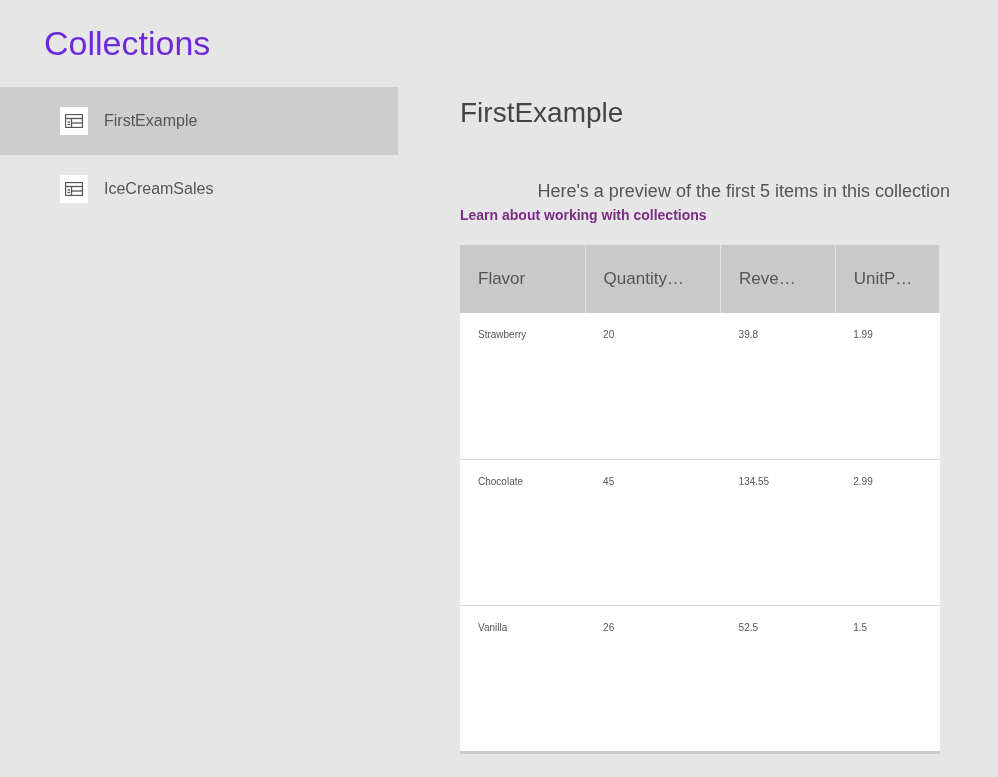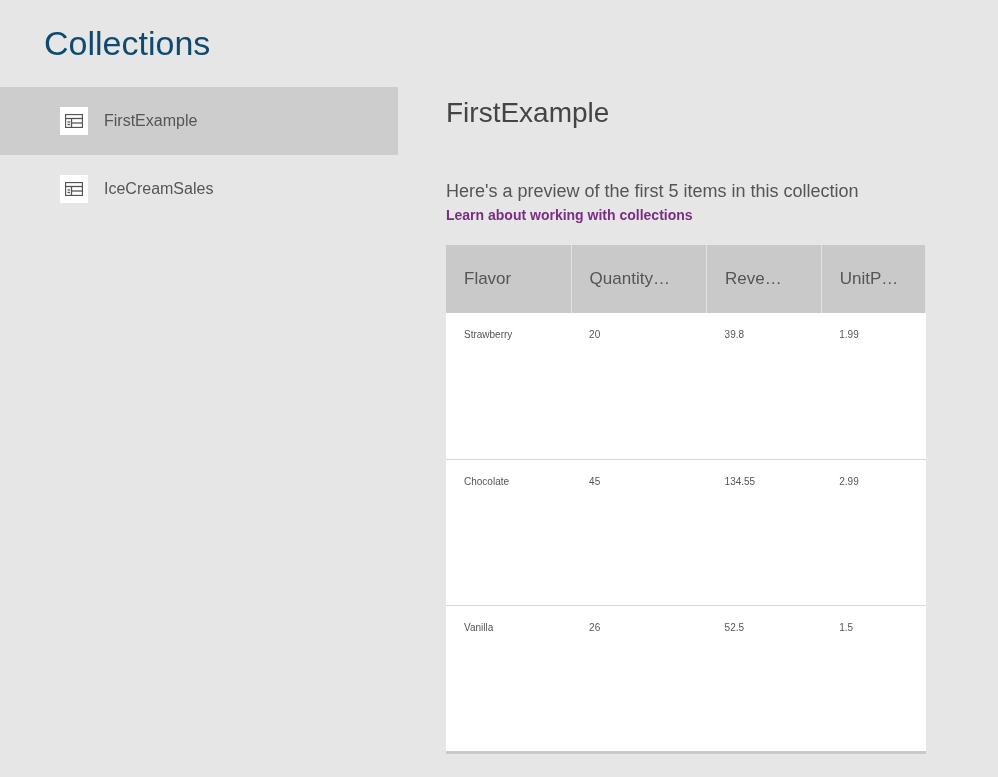--- a/index.html
+++ b/index.html
@@ -7,26 +7,27 @@
       font-family: "Segoe UI", -apple-system, sans-serif;
       background: #e6e6e6;
       width: 998px;
       height: 777px;
       overflow: hidden;
       color: #333;
     }
     .page-title {
       font-size: 34px;
       font-weight: 300;
-      color: #0c4a6e;
+      color: #6d28d9;
       padding: 24px 0 24px 44px;
     }
     .main-layout {
       display: flex;
       height: calc(100% - 98px);
+      gap: 14px;
     }
     .sidebar {
       width: 398px;
       flex-shrink: 0;
     }
     .sidebar-item {
       display: flex;
       align-items: center;
       gap: 16px;
       padding: 20px 0 20px 60px;
@@ -59,20 +60,21 @@
     .detail-title {
       font-size: 28px;
       font-weight: 300;
       color: #444;
       margin-bottom: 52px;
     }
     .preview-intro {
       font-size: 18px;
       color: #555;
       margin-bottom: 4px;
+      text-align: right;
     }
     .learn-link {
       color: #7b2c84;
       font-size: 14px;
       text-decoration: none;
       cursor: pointer;
       display: inline-block;
       margin-bottom: 22px;
       font-weight: bold;
     }

